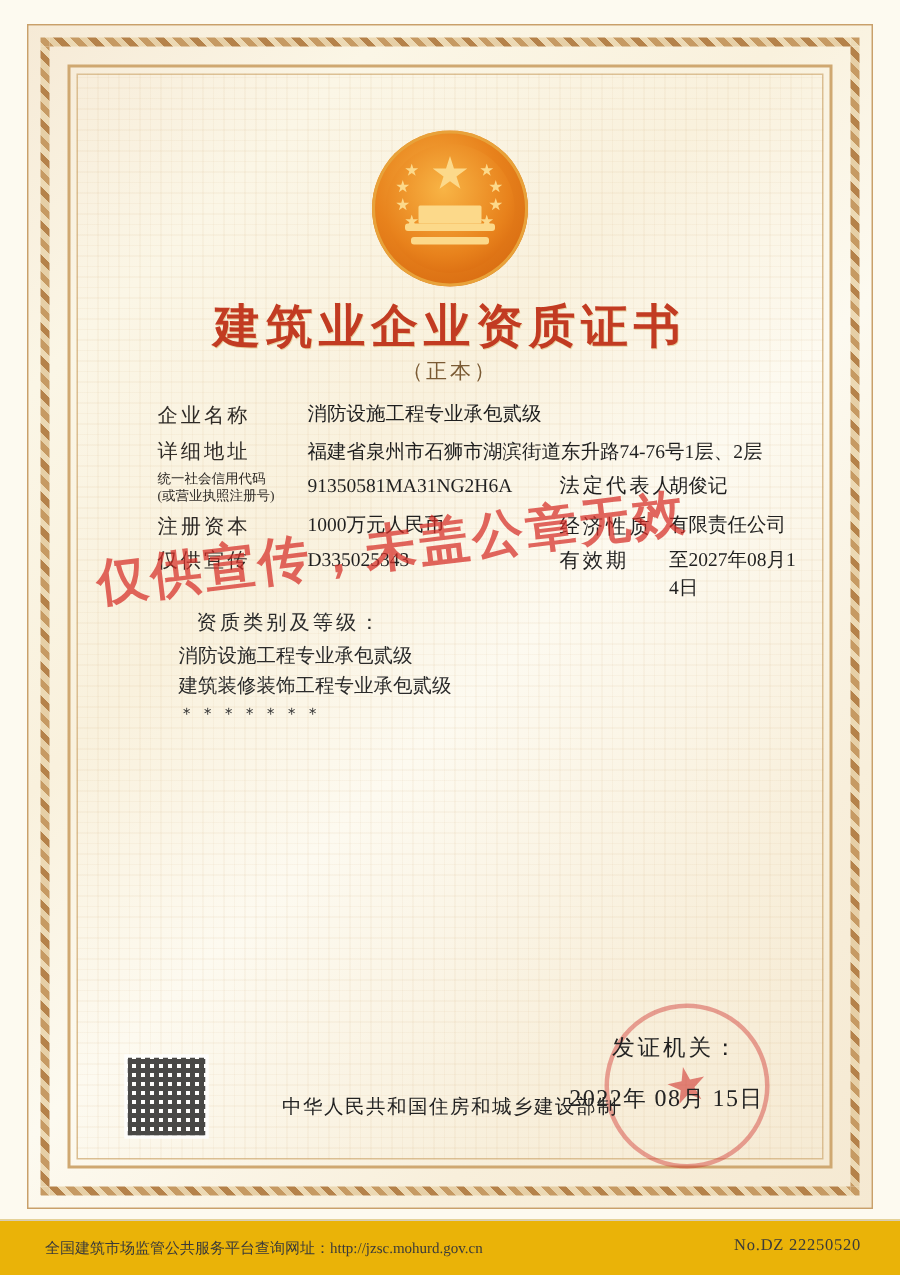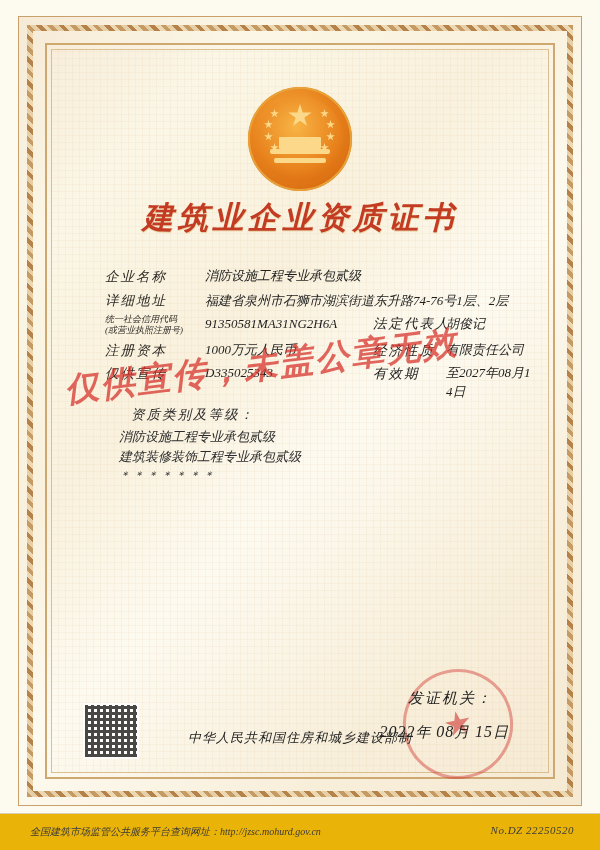--- a/index.html
+++ b/index.html
@@ -12,21 +12,20 @@
     height: 850px;
     overflow: hidden;
     font-family: "Liberation Sans", sans-serif;
   }
 
   .page {
     position: relative;
     width: 600px;
     height: 850px;
     background: #fdfaf0;
-    font-style: italic;
   }
 
   
   .cert-outer {
     position: absolute;
     left: 18px;
     top: 16px;
     width: 564px;
     height: 790px;
     background:
@@ -358,20 +357,21 @@
       <div class="star s5"></div>
       <div class="star s6"></div>
       <div class="star s7"></div>
       <div class="star s8"></div>
       <div class="gate"></div>
       <div class="bar b1"></div>
       <div class="bar b2"></div>
     </div>
 
     <div class="title">建筑业企业资质证书</div>
+    <div class="subtitle">（正本）</div>
 
     <div class="fields">
 
       <div class="row">
         <div class="lbl">企业名称</div>
         <div class="val">消防设施工程专业承包贰级</div>
       </div>
 
       <div class="row">
         <div class="lbl">详细地址</div>

